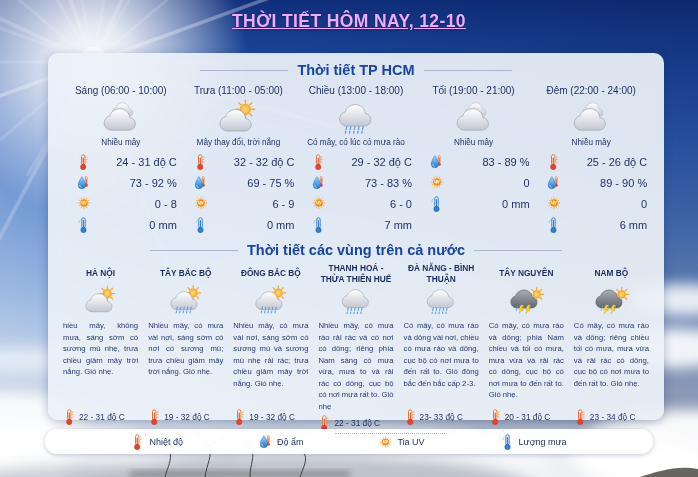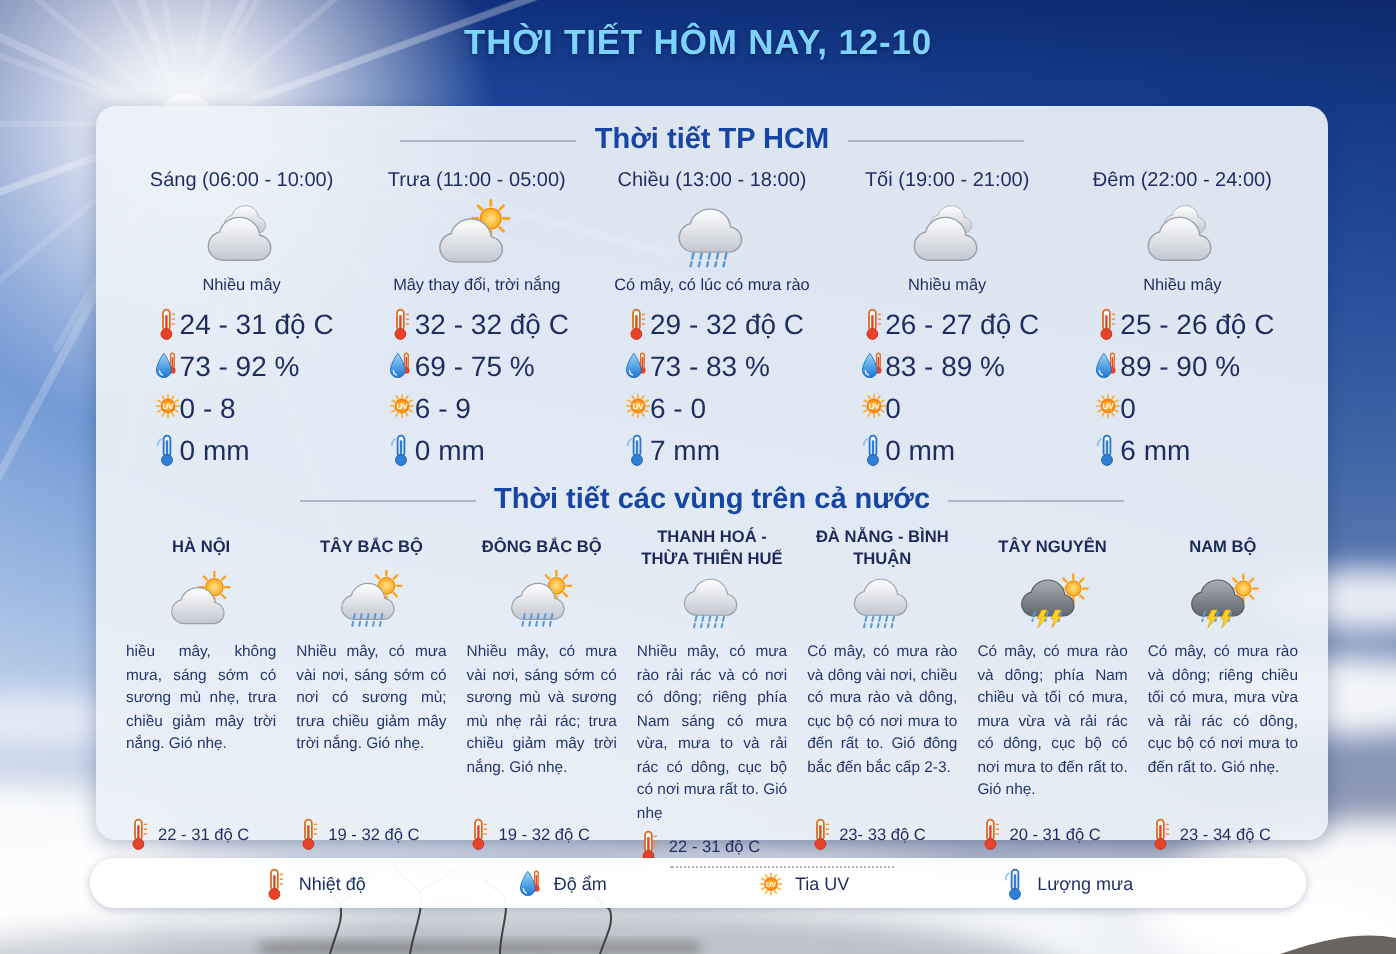--- a/index.html
+++ b/index.html
@@ -8,22 +8,23 @@
     font-family:"Liberation Sans",sans-serif;
     background:#2c5cb0;
   }
   .sky{position:absolute;inset:0;
     background:linear-gradient(180deg,#0f2f7c 0%,#1d49a0 13%,#3366bd 30%,#5484cc 46%,#7ca2d9 60%,#adc3e3 74%,#ccd6e5 86%,#d9dfe6 100%);}
   .sky-shade{position:absolute;inset:0;
     background:linear-gradient(100deg,rgba(255,255,255,0.30) 0%,rgba(255,255,255,0) 32%,rgba(9,24,76,0.30) 92%);}
   svg.scene{position:absolute;left:0;top:0;}
   .main-title{
     position:absolute;top:11px;left:0;right:0;text-align:center;
-    color:#7dd3fc;font-size:17.5px;font-weight:bold;letter-spacing:0.4px;
+    color:#f0abfc;font-size:17.5px;font-weight:bold;letter-spacing:0.4px;
     text-shadow:0 1px 2px rgba(0,0,30,0.35);
+    text-decoration:underline;
   }
   .panel{
     position:absolute;left:48px;top:53px;width:616px;height:367px;
     background:rgba(236,241,248,0.93);border-radius:10px;
     box-shadow:0 2px 10px rgba(15,35,90,0.30);
   }
   .sec-head{display:flex;align-items:center;justify-content:center;gap:9px;padding-top:9px;}
   .sec-head.reg{padding-top:7px;}
   .sec-line{height:1px;background:#aab7cd;width:88px;}
   .sec-title{font-size:14.5px;font-weight:bold;color:#1745a5;line-height:17px;}
@@ -31,21 +32,21 @@
   .hcm-cols{display:flex;padding:0 14px;margin-top:6px;}
   .hcol{flex:1;text-align:center;}
   .time{font-size:10px;color:#1d2e5e;}
   .wicon{width:46px;height:37px;margin:3px auto 0;}
   .wicon svg{width:100%;height:100%;}
   .desc{font-size:8.2px;color:#1d2e5e;height:13px;margin-top:2px;white-space:nowrap;}
   .stat{display:flex;align-items:center;width:112px;height:20px;margin:1px auto 0;}
   .sicon{width:13px;height:16px;display:inline-block;flex:0 0 13px;margin-left:12px;}
   .sicon svg{width:13px;height:16px;}
   .sicon.uv svg{width:14px;height:14px;}
-  .sval{flex:1;text-align:left;font-size:14px;color:#1d2e5e;}
+  .sval{flex:1;text-align:right;font-size:11px;color:#1d2e5e;}
   
   .reg-cols{display:flex;padding:0 10px;margin-top:4px;height:162px;}
   .rcol{flex:1;padding:0 5px;text-align:center;display:flex;flex-direction:column;}
   .rname{font-size:8.3px;font-weight:bold;color:#1c2b5a;min-height:21px;display:flex;
          align-items:center;justify-content:center;line-height:1.25;}
   .ricon{width:40px;height:31px;margin:1px auto 0;flex:0 0 auto;}
   .ricon svg{width:100%;height:100%;}
   .rdesc{flex:1;font-size:7.7px;color:#24376d;text-align:justify;line-height:1.5;margin-top:4px;}
   .rtemp{display:flex;align-items:center;justify-content:flex-start;gap:3px;height:17px;margin-top:3px;}
   .rtemp .sicon{margin-left:0;}
@@ -369,31 +370,20 @@
             <g transform="translate(5.8,0.6) scale(0.62)">
               <path d="M4.406 3.342A5.53 5.53 0 0 1 8 2c2.69 0 4.923 2 5.166 4.579C14.758 6.804 16 8.137 16 9.773 16 11.569 14.502 13 12.687 13H3.781C1.708 13 0 11.366 0 9.318c0-1.763 1.266-3.223 2.942-3.593.143-.863.698-1.723 1.464-2.383z" fill="url(#gcl)" stroke="#a7adb8" stroke-width="0.35"></path>
             </g>
             <g transform="translate(1.8,2.8) scale(0.95)">
               <path d="M4.406 3.342A5.53 5.53 0 0 1 8 2c2.69 0 4.923 2 5.166 4.579C14.758 6.804 16 8.137 16 9.773 16 11.569 14.502 13 12.687 13H3.781C1.708 13 0 11.366 0 9.318c0-1.763 1.266-3.223 2.942-3.593.143-.863.698-1.723 1.464-2.383z" fill="url(#gcl)" stroke="#99a0ac" stroke-width="0.35"></path>
             </g>
           </svg></div>
     <div class="desc">Nhiều mây</div>
     <div class="stat">
       <span class="sicon"><svg viewBox="0 0 12 16" xmlns="http://www.w3.org/2000/svg">
-              <line x1="8.4" y1="3.2" x2="10" y2="3.2" stroke="#f08c2a" stroke-width="0.7"></line>
-              <line x1="8.4" y1="5.6" x2="10" y2="5.6" stroke="#f08c2a" stroke-width="0.7"></line>
-              <line x1="8.4" y1="8" x2="10" y2="8" stroke="#f08c2a" stroke-width="0.7"></line>
-              <rect x="4" y="0.8" width="3.4" height="10.4" rx="1.7" fill="#fff" stroke="#e06a1f" stroke-width="0.9"></rect>
-              <rect x="5.1" y="3.6" width="1.2" height="8" fill="#e8432a"></rect>
-              <circle cx="5.7" cy="13" r="2.7" fill="#e8432a" stroke="#c8371f" stroke-width="0.5"></circle>
-            </svg></span>
-      <span class="sval">26 - 27 độ C</span>
-    </div>
-    <div class="stat">
-      <span class="sicon"><svg viewBox="0 0 12 16" xmlns="http://www.w3.org/2000/svg">
               <rect x="7.8" y="1.6" width="1.8" height="7.4" rx="0.9" fill="#fff" stroke="#e06a1f" stroke-width="0.7"></rect>
               <rect x="8.3" y="3.6" width="0.8" height="5.4" fill="#e8432a"></rect>
               <circle cx="8.7" cy="10.2" r="1.6" fill="#e8432a"></circle>
               <path d="M4.4 1.6 C4.4 1.6 0.7 6.8 0.7 10.1 a3.7 3.7 0 0 0 7.4 0 C8.1 6.8 4.4 1.6 4.4 1.6z" fill="url(#gdrop)" stroke="#1565c0" stroke-width="0.4"></path>
               <path d="M2.2 10.4 a2.4 2.4 0 0 0 1.5 2.1" stroke="#e8f4ff" stroke-width="0.7" fill="none" stroke-linecap="round"></path>
             </svg></span>
       <span class="sval">83 - 89 %</span>
     </div>
     <div class="stat">
       <span class="sicon uv"><svg viewBox="0 0 16 16" xmlns="http://www.w3.org/2000/svg">

